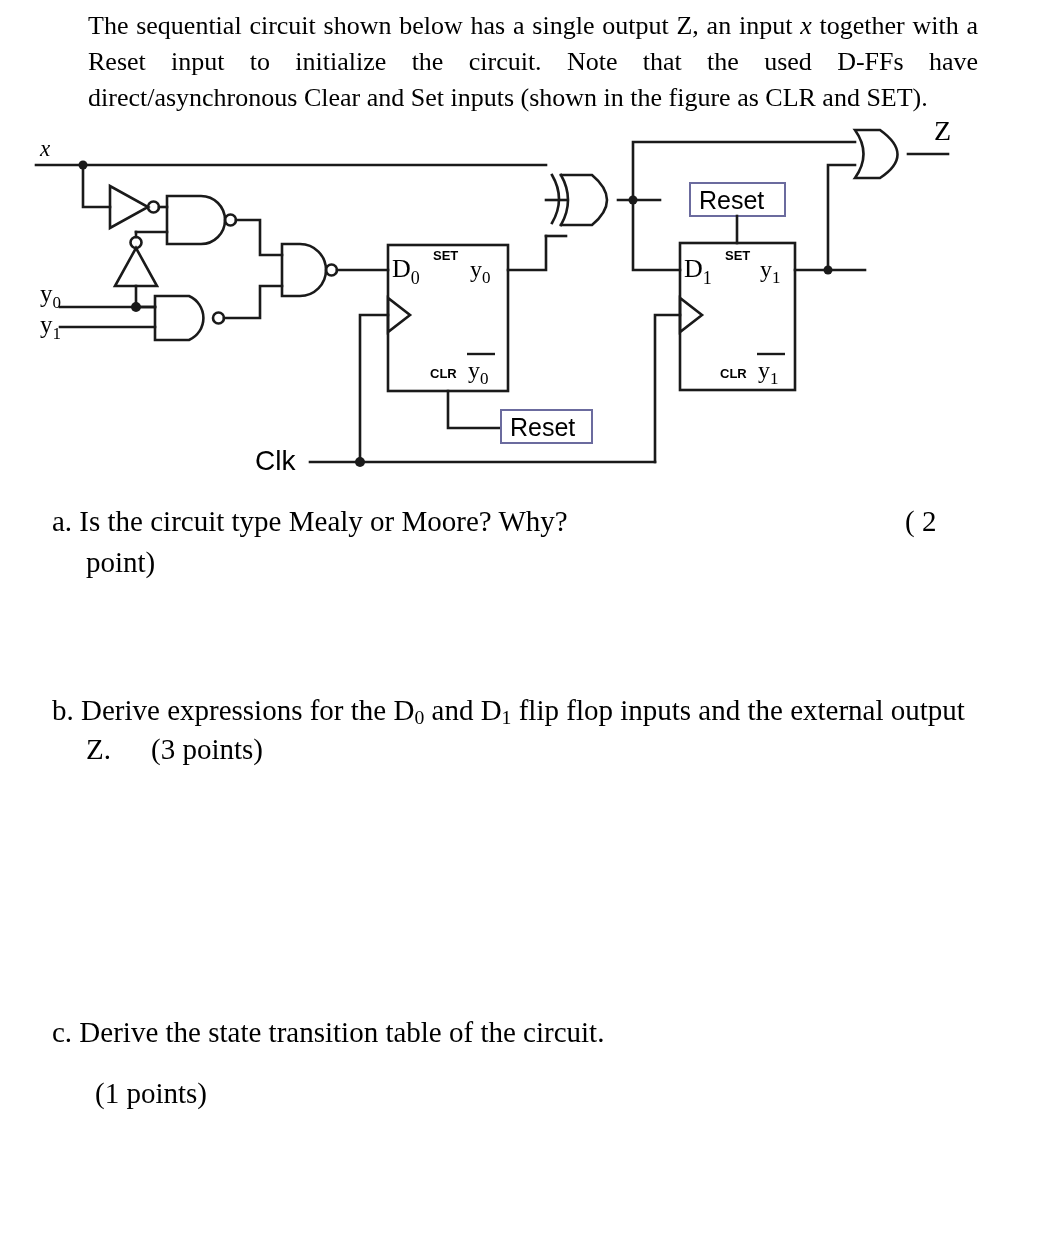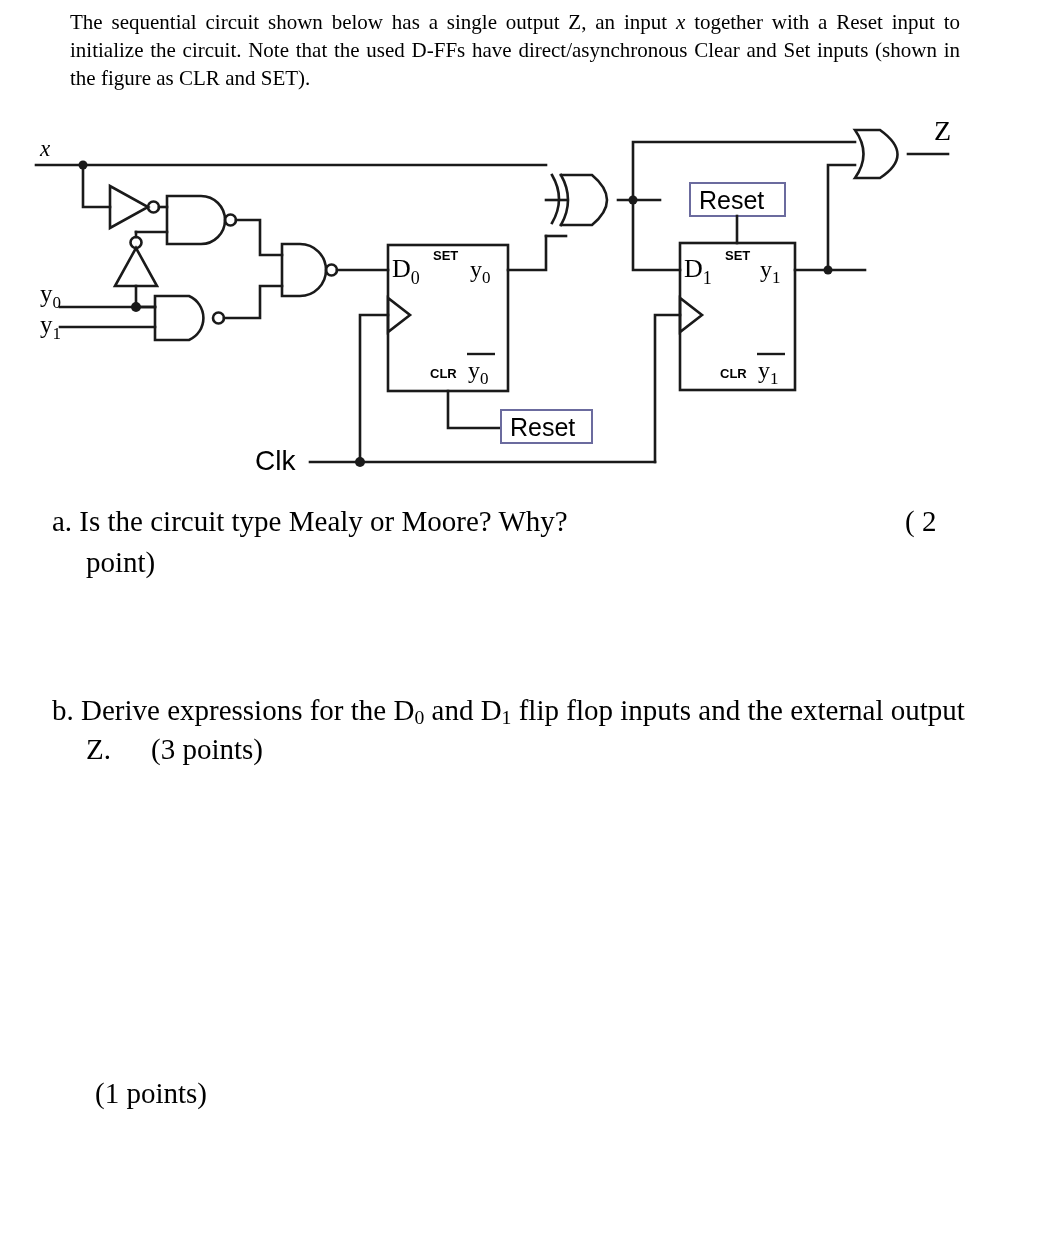--- a/index.html
+++ b/index.html
@@ -17,25 +17,25 @@
   }
   .page {
     position: absolute;
     left: 0; top: 0;
     width: 1037px;
     height: 1234px;
   }
   
   .intro {
     position: absolute;
-    left: 70px;
+    left: 88px;
     top: 8px;
     width: 890px;
-    font-size: 21px;
-    line-height: 28px;
+    font-size: 26px;
+    line-height: 36px;
     text-align: justify;
     text-justify: inter-word;
   }
   .intro .lastline { text-align: left; }
   .it { font-style: italic; }
 
   
   .figure {
     position: absolute;
     left: 0px;
@@ -197,15 +197,16 @@
     </svg>
   </div>
 
   <div class="qline q-a1">a. Is the circuit type Mealy or Moore? Why?</div>
   <div class="qline q-a1pt">( 2</div>
   <div class="qline q-a2">point)</div>
 
   <div class="qline q-b1"><span>b. Derive expressions for the D</span><sub>0</sub><span> and D</span><sub>1</sub><span> flip flop inputs and the external output</span></div>
   <div class="qline q-b2"><span>Z.</span><span class="zpt">(3 points)</span></div>
 
+  <div class="qline q-c1">c. Derive the state transition table of the circuit.</div>
   <div class="qline q-c2">(1 points)</div>
 
 </div>
 
 </body></html>

